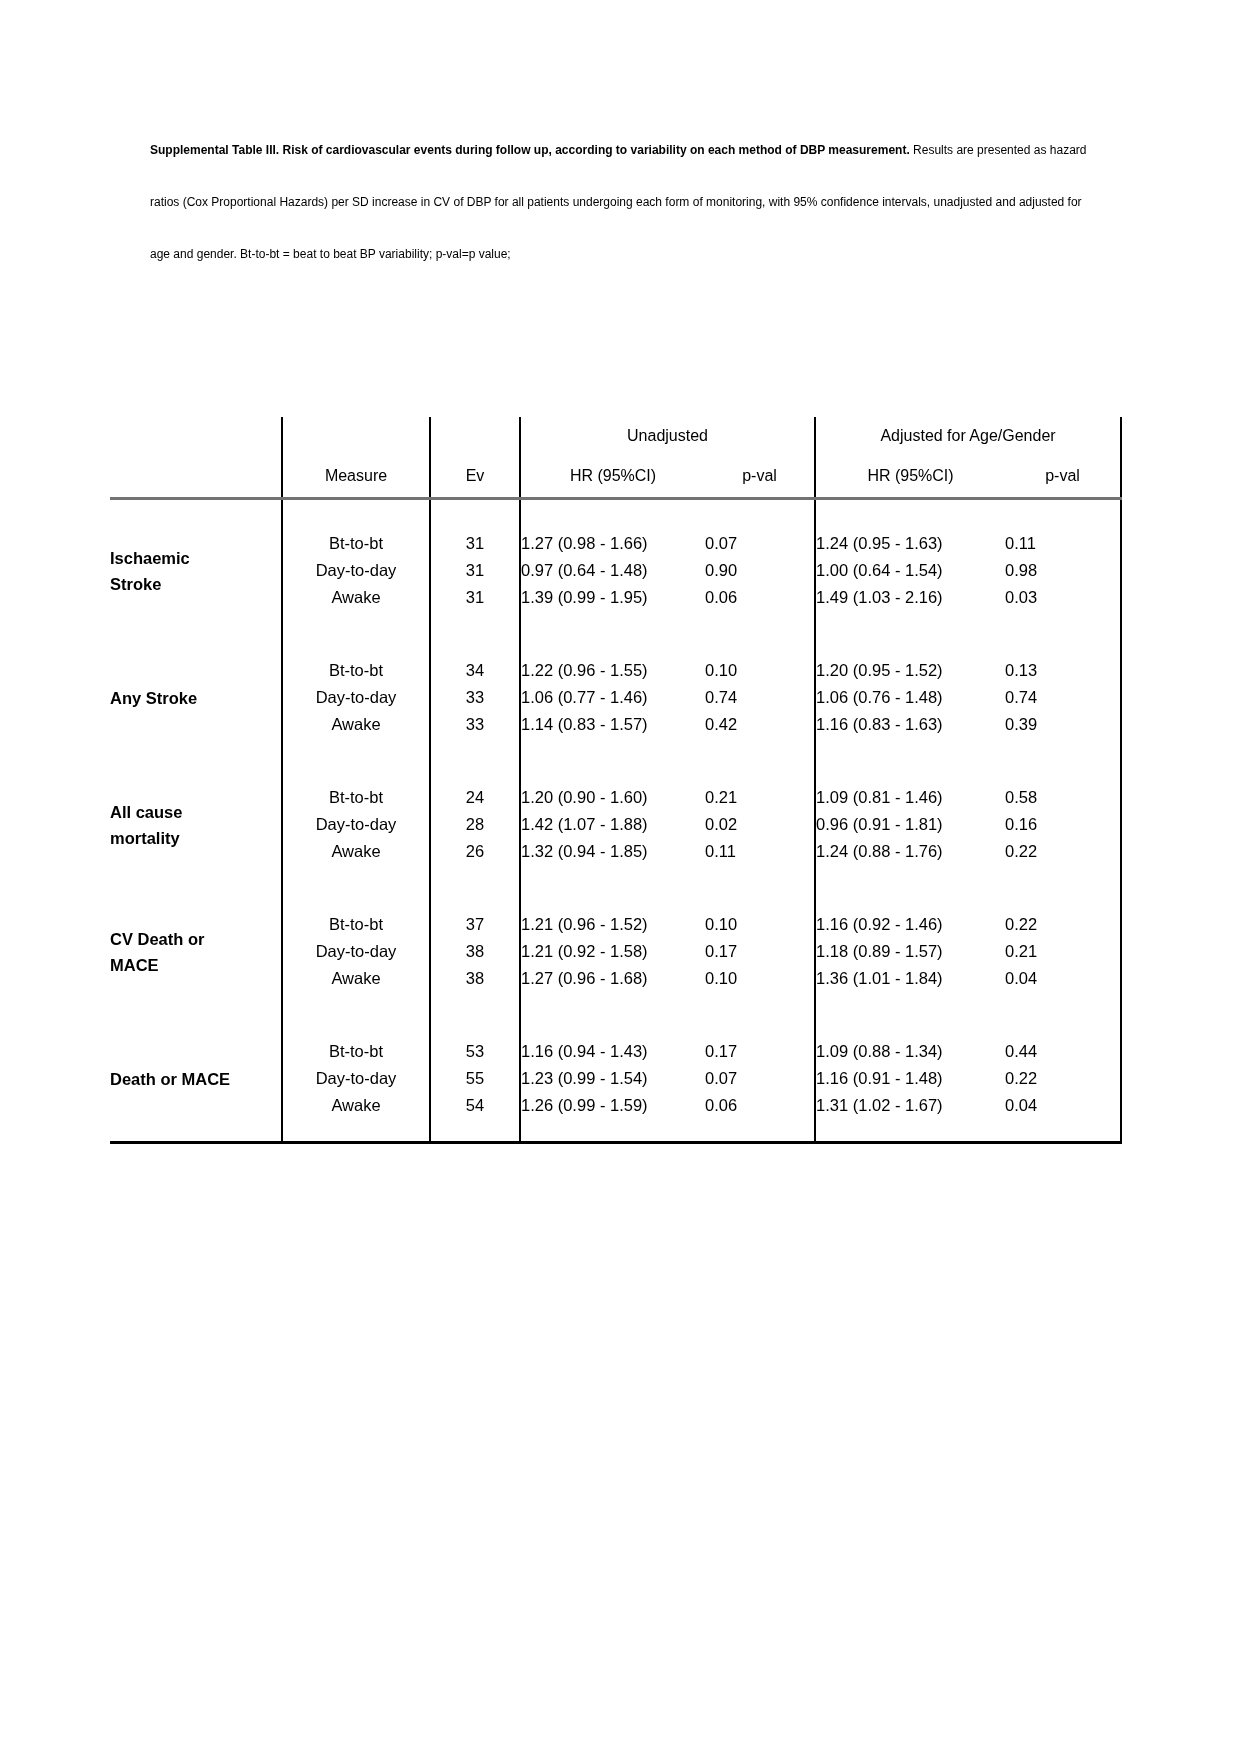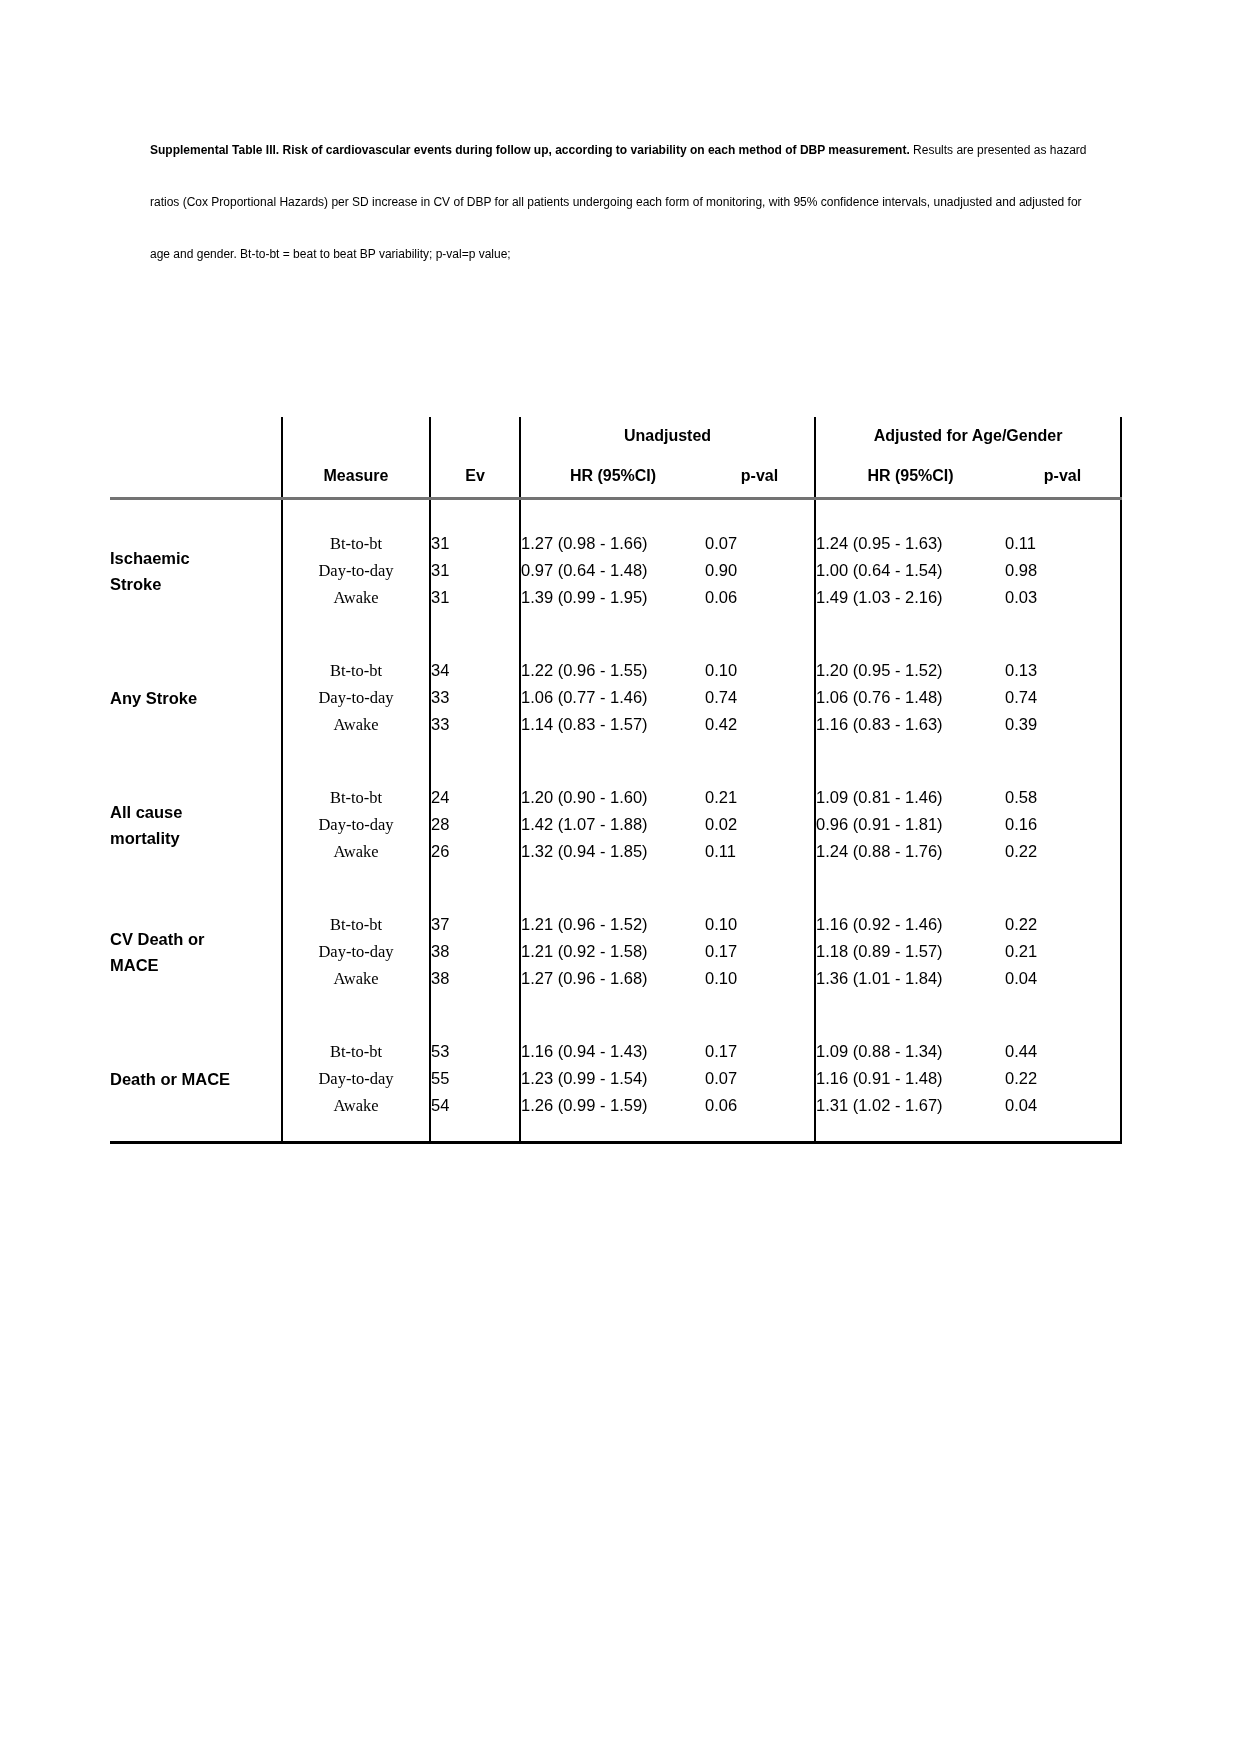--- a/index.html
+++ b/index.html
@@ -23,35 +23,35 @@
   .tablewrap { position: absolute; left: 110px; top: 417px; }
   table.results {
     border-collapse: collapse;
     table-layout: fixed;
     width: 1011px;
     font-size: 16.5px;
   }
   table.results td { padding: 0; vertical-align: middle; }
   .br { border-right: 2px solid #000; }
 
-  thead td { font-weight: bold; font-size: 16px; text-align: center; }
+  thead td { font-weight: normal; font-size: 16px; text-align: center; }
   tr.head1 td { height: 38px; vertical-align: middle; }
   tr.head2 td { height: 42px; border-bottom: 3px solid #737373; vertical-align: middle; }
 
   tbody tr.row td { height: 27px; }
   td.outcome {
     font-weight: bold;
     text-align: left;
     padding-left: 16px;
     white-space: pre-line;
     line-height: 26px;
     vertical-align: middle;
   }
-  td.measure { text-align: center; font-family: Liberation Serif, serif; }
-  td.ev { }
+  td.measure { text-align: center; }
+  td.ev { text-align: center; }
   td.hr { text-align: left; padding-left: 12px; }
   td.pv { text-align: left; }
 
   tr.sp-first td { height: 30px; }
   tr.sp td { height: 46px; }
   tr.sp-end td { height: 22px; border-bottom: 3px solid #000; }
 </style>
 </head>
 <body>
 

